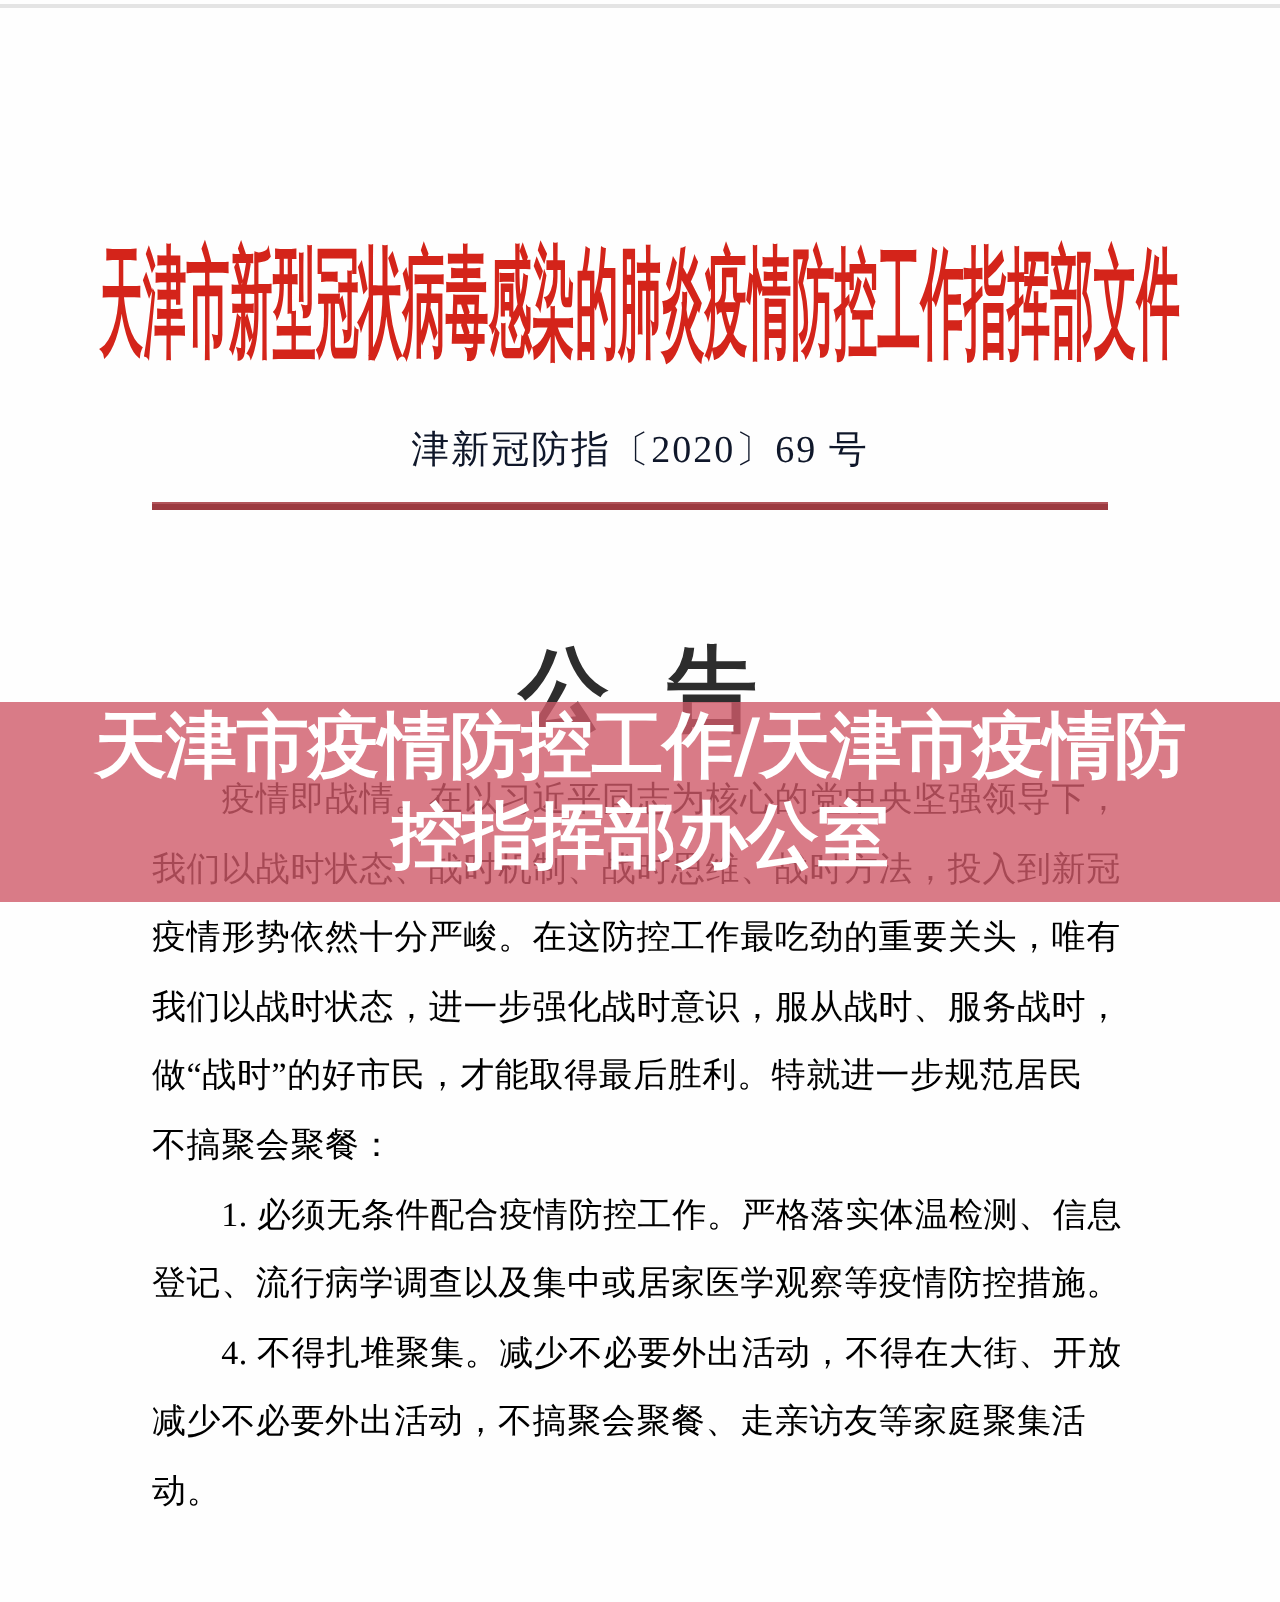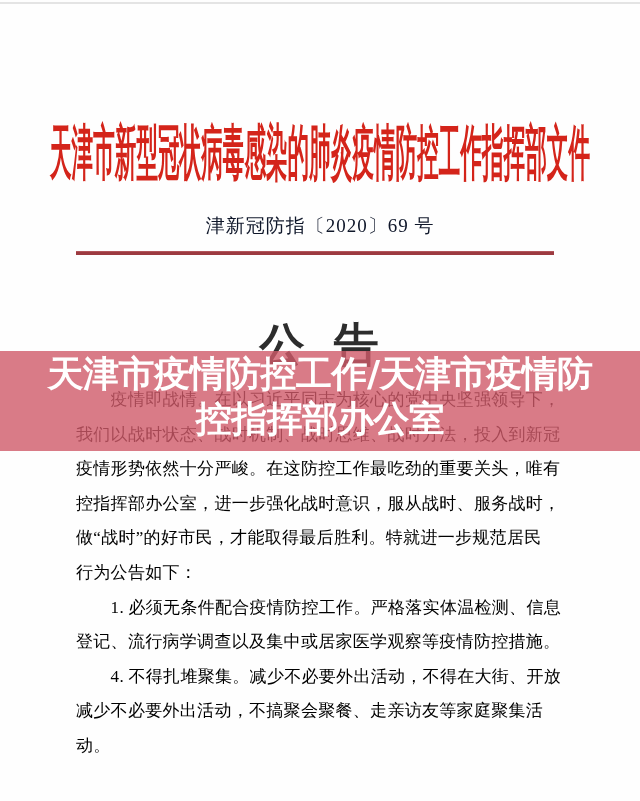--- a/index.html
+++ b/index.html
@@ -135,25 +135,25 @@
 
   <div class="body-block">
 
       <div class="body-line">　　疫情即战情。在以习近平同志为核心的党中央坚强领导下，</div>
 
       <div class="body-line">我们以战时状态、战时机制、战时思维、战时方法，投入到新冠</div>
 
 
       <div class="body-line">疫情形势依然十分严峻。在这防控工作最吃劲的重要关头，唯有</div>
 
-      <div class="body-line">控指挥部办公室，进一步强化战时意识，服从战时、服务战时，</div>
+      <div class="body-line">我们以战时状态，进一步强化战时意识，服从战时、服务战时，</div>
 
       <div class="body-line">做“战时”的好市民，才能取得最后胜利。特就进一步规范居民</div>
 
-      <div class="body-line">行为公告如下：</div>
+      <div class="body-line">不搞聚会聚餐：</div>
 
       <div class="body-line">　　1. 必须无条件配合疫情防控工作。严格落实体温检测、信息</div>
 
       <div class="body-line">登记、流行病学调查以及集中或居家医学观察等疫情防控措施。</div>
 
       <div class="body-line">　　4. 不得扎堆聚集。减少不必要外出活动，不得在大街、开放</div>
 
       <div class="body-line">减少不必要外出活动，不搞聚会聚餐、走亲访友等家庭聚集活</div>
 
       <div class="body-line">动。</div>

